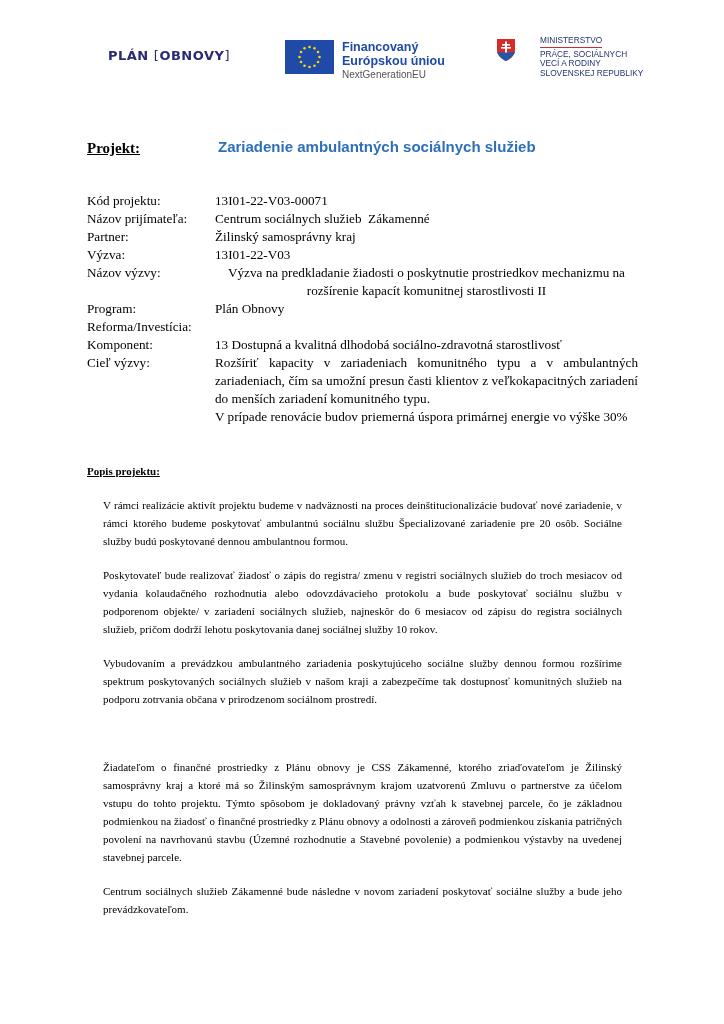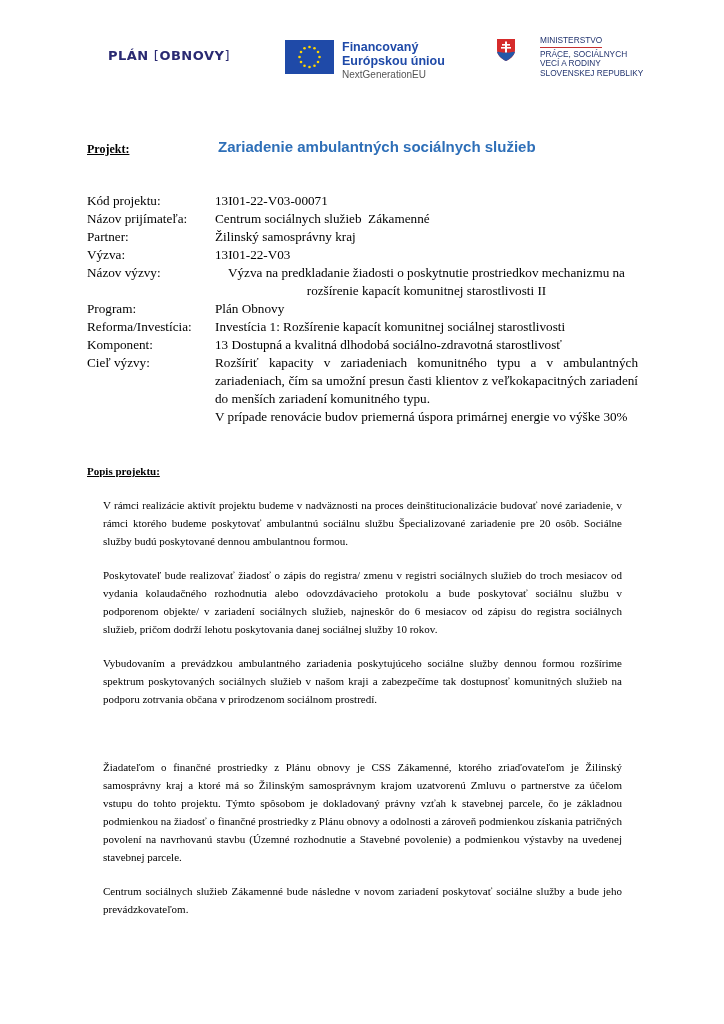--- a/index.html
+++ b/index.html
@@ -12,21 +12,21 @@
   .eu-flag svg { position:absolute; left:0; top:0; }
   .eu-text { margin-left:8px; line-height:14px; font-family:"Liberation Sans", sans-serif; }
   .eu-text .l1, .eu-text .l2 { color:#1f4aa8; font-weight:bold; font-size:12.5px; }
   .eu-text .l3 { color:#555; font-size:10px; line-height:13px; }
   .min-logo { position:absolute; left:496px; top:8px; display:flex; }
   .coat { width:20px; height:24px; margin-top:2px; }
   .min-text { margin-left:24px; font-family:"Liberation Sans", sans-serif; font-size:8.3px; color:#22346f; line-height:9.5px; }
   .min-text .t1 { border-bottom:1px solid #c53030; padding-bottom:1px; margin-bottom:2px; display:inline-block; }
 
   .proj-row { position:absolute; top:139px; left:87px; width:560px; }
-  .proj-label { font-weight:bold; text-decoration:underline; font-size:12px;text-align:right; }
+  .proj-label { font-weight:bold; text-decoration:underline; font-size:15px;text-align:right; }
   .proj-title { position:absolute; left:131px; top:-1px; font-family:"Liberation Sans", sans-serif; font-weight:bold; font-size:15px; color:#2e6fb8; }
 
   .meta { position:absolute; top:192px; left:87px; width:551px; font-size:13.2px; line-height:18px; }
   .meta-row { display:flex; }
   .meta-key { width:128px; flex:none; }
   .meta-val { flex:1; text-align:justify; }
 
   .desc { position:absolute; top:462px; left:87px; width:551px; font-size:11px; line-height:18px; text-align:justify; }
   .desc-h { font-weight:bold; text-decoration:underline; }
   .desc p { margin:16px; }
@@ -113,21 +113,20 @@
   <div class="meta-row">
     <div class="meta-key">Názov výzvy:</div>
     <div class="meta-val" style="text-align:center;">Výzva na predkladanie žiadosti o poskytnutie prostriedkov mechanizmu na rozšírenie kapacít komunitnej starostlivosti II</div>
   </div>
   <div class="meta-row">
     <div class="meta-key">Program:</div>
     <div class="meta-val">Plán Obnovy</div>
   </div>
   <div class="meta-row">
     <div class="meta-key">Reforma/Investícia:</div>
-    <div class="meta-val">Investícia 1: Rozšírenie kapacít komunitnej sociálnej starostlivosti</div>
   </div>
   <div class="meta-row">
     <div class="meta-key">Komponent:</div>
     <div class="meta-val">13 Dostupná a kvalitná dlhodobá sociálno-zdravotná starostlivosť</div>
   </div>
   <div class="meta-row">
     <div class="meta-key">Cieľ výzvy:</div>
     <div class="meta-val">
       <div>Rozšíriť kapacity v zariadeniach komunitného typu a v ambulantných zariadeniach, čím sa umožní presun časti klientov z veľkokapacitných zariadení do menších zariadení komunitného typu.</div>
       <div>V prípade renovácie budov priemerná úspora primárnej energie vo výške 30%</div>

